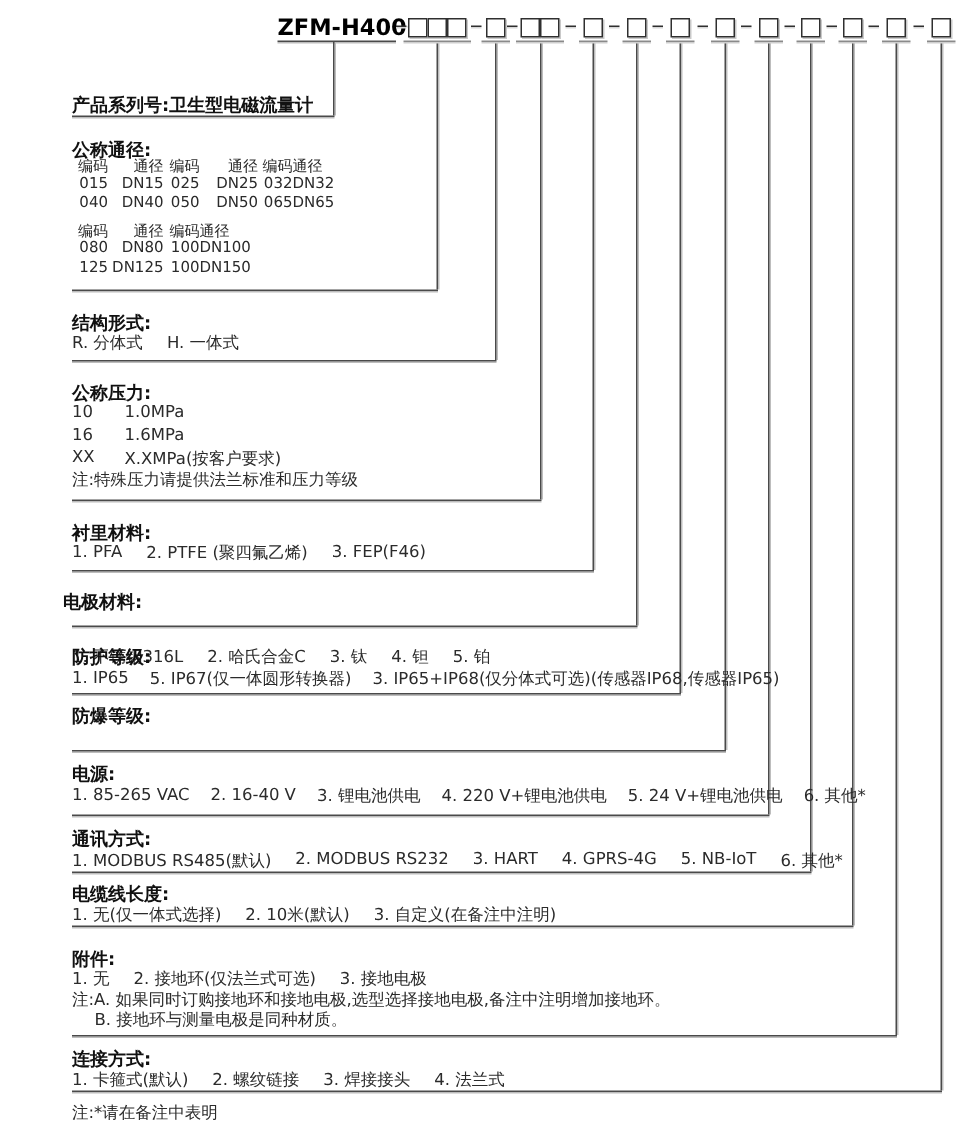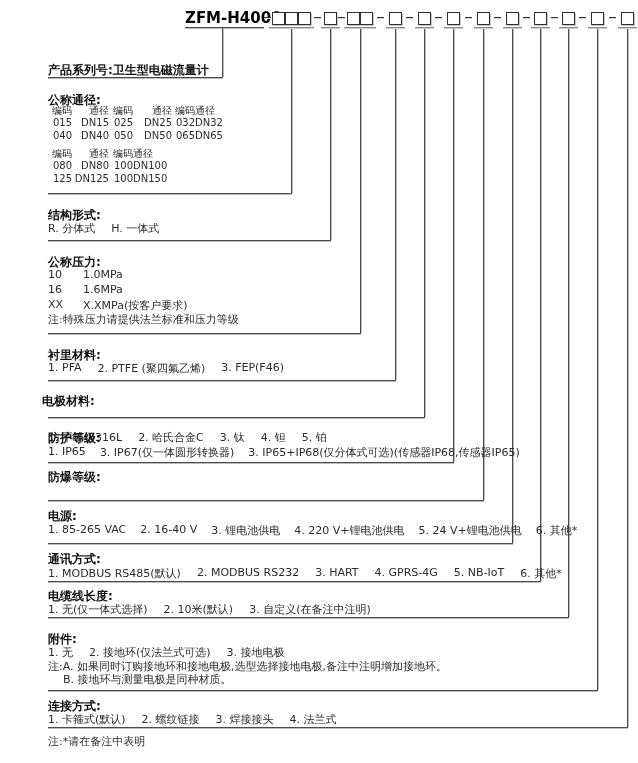--- a/index.html
+++ b/index.html
@@ -176,21 +176,21 @@
       <span>1. 不锈钢316L</span>
       <span>2. 哈氏合金C</span>
       <span>3. 钛</span>
       <span>4. 钽</span>
       <span>5. 铂</span>
     </div>
 
   <div class="slabel" style="left:48px;top:430px">防护等级:</div>
   <div class="opts" style="left:48px;top:445px;column-gap:14px">
       <span>1. IP65</span>
-      <span>3. IP67(仅一体圆形转换器)</span>
+      <span>5. IP67(仅一体圆形转换器)</span>
       <span>3. IP65+IP68(仅分体式可选)(传感器IP68,传感器IP65)</span>
     </div>
 
   <div class="slabel" style="left:48px;top:469px">防爆等级:</div>
 
   <div class="slabel" style="left:48px;top:508px">电源:</div>
   <div class="opts" style="left:48px;top:523px;column-gap:14px">
       <span>1. 85-265 VAC</span>
       <span>2. 16-40 V</span>
       <span>3. 锂电池供电</span>

